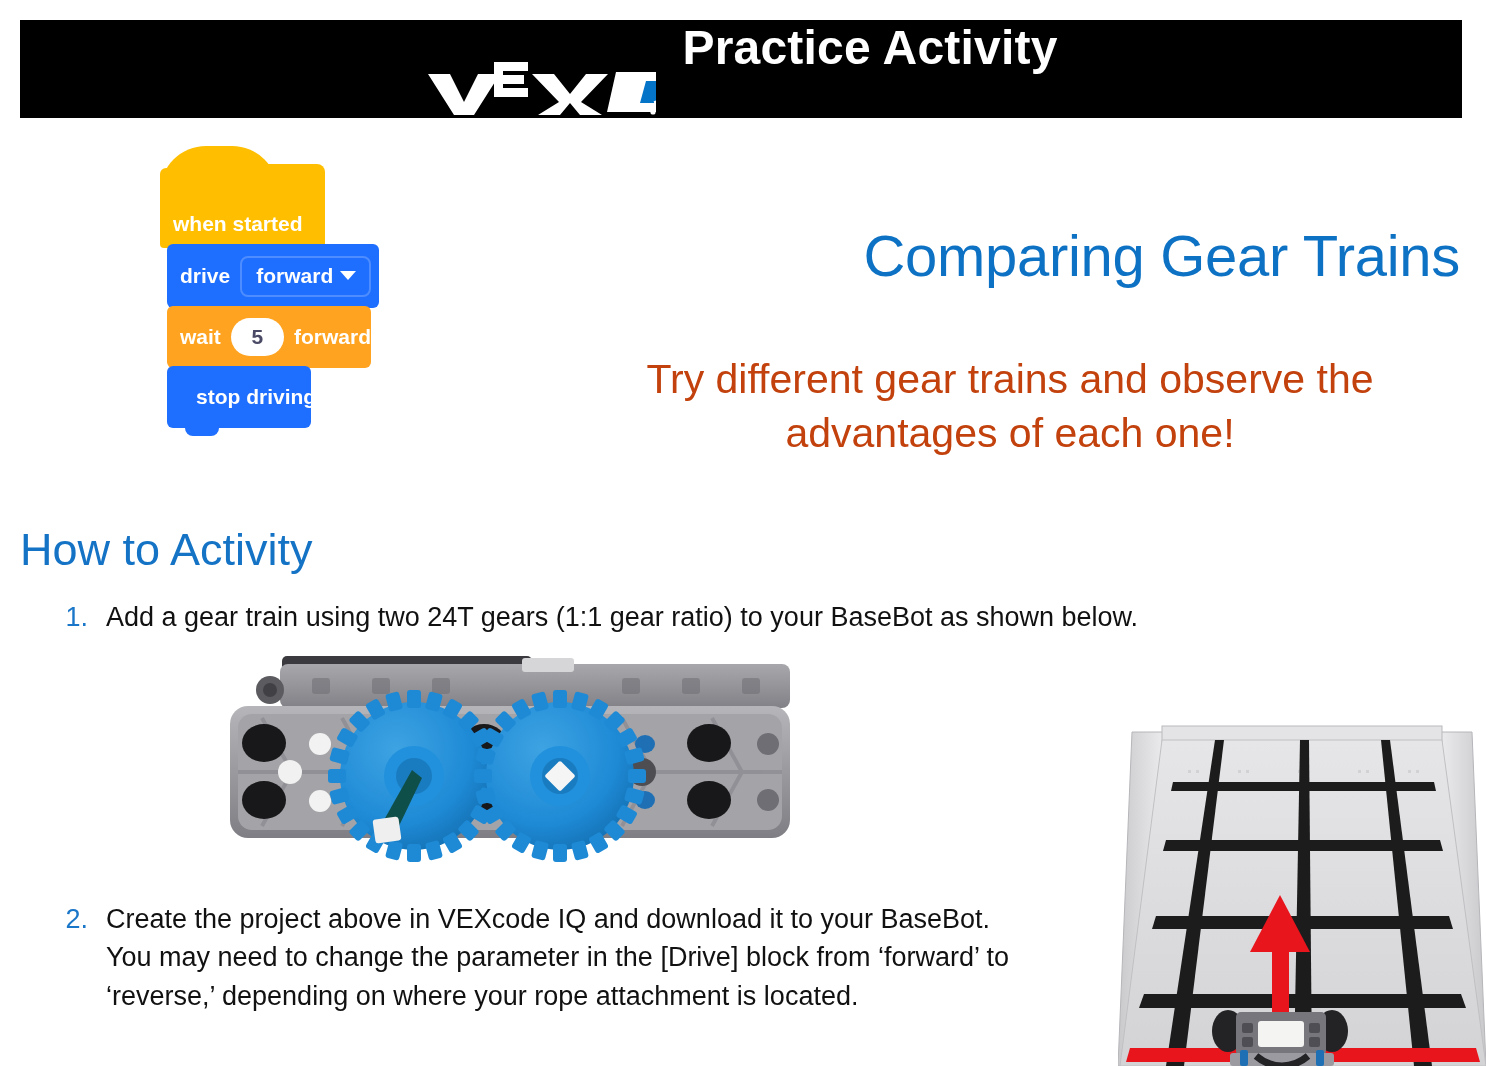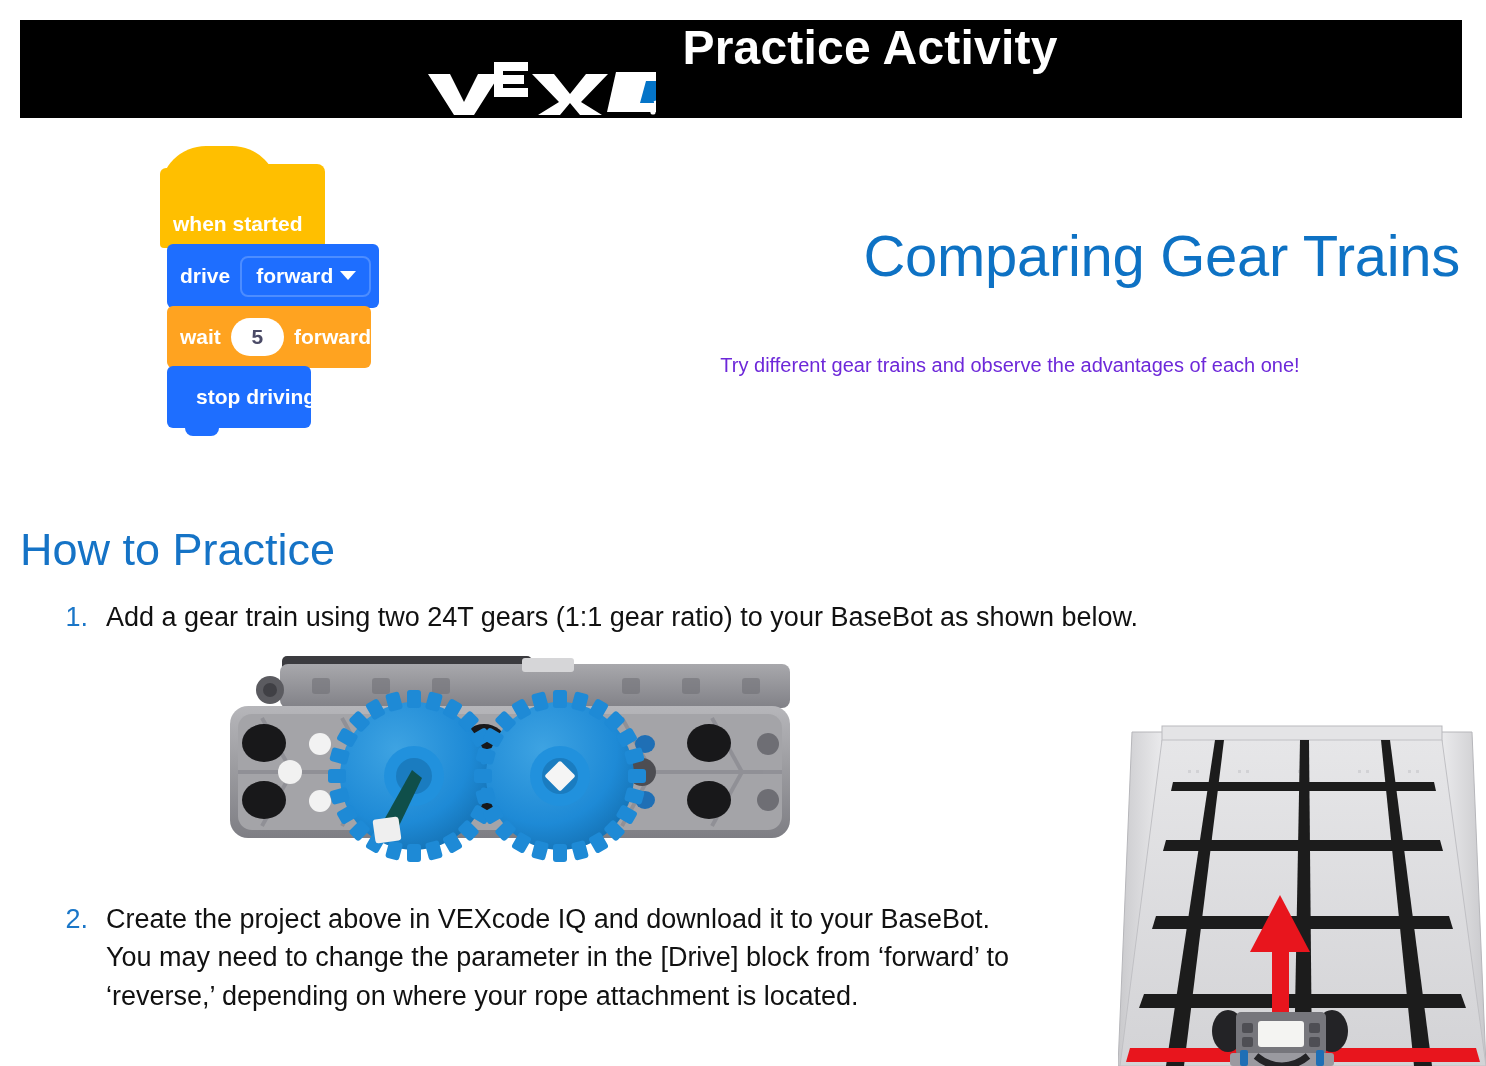--- a/index.html
+++ b/index.html
@@ -153,22 +153,22 @@
     color: #0e72c4;
     font-size: 58px;
     font-weight: normal;
     letter-spacing: -0.3px;
   }
   .subtitle {
     position: absolute;
     left: 560px; top: 352px;
     width: 900px;
     text-align: center;
-    color: #6d28d9;
-    font-size: 20px;
+    color: #c2410c;
+    font-size: 41px;
     line-height: 1.32;
   }
 
   
   .section-heading {
     position: absolute;
     left: 20px; top: 524px;
     color: #1573c6;
     font-size: 45px;
     font-weight: normal;
@@ -263,21 +263,21 @@
     <div class="blk blk-stop">
       <span>stop driving</span>
       <span class="notch" style="background:#1e6eff;"></span>
     </div>
 
   </div>
 
   <div class="title">Comparing Gear Trains</div>
   <div class="subtitle">Try different gear trains and observe the advantages of each one!</div>
 
-  <div class="section-heading">How to Practice</div>
+  <div class="section-heading">How to Activity</div>
 
   <div class="step step1">
     <span class="step-num">1.</span>
     <span>Add a gear train using two 24T gears (1:1 gear ratio) to your BaseBot as shown below.</span>
   </div>
 
   <div class="gear-photo">
     <svg width="578" height="216" viewBox="0 0 578 216" aria-hidden="true">
       <defs>
         <linearGradient id="beamg" x1="0" y1="0" x2="0" y2="1">

